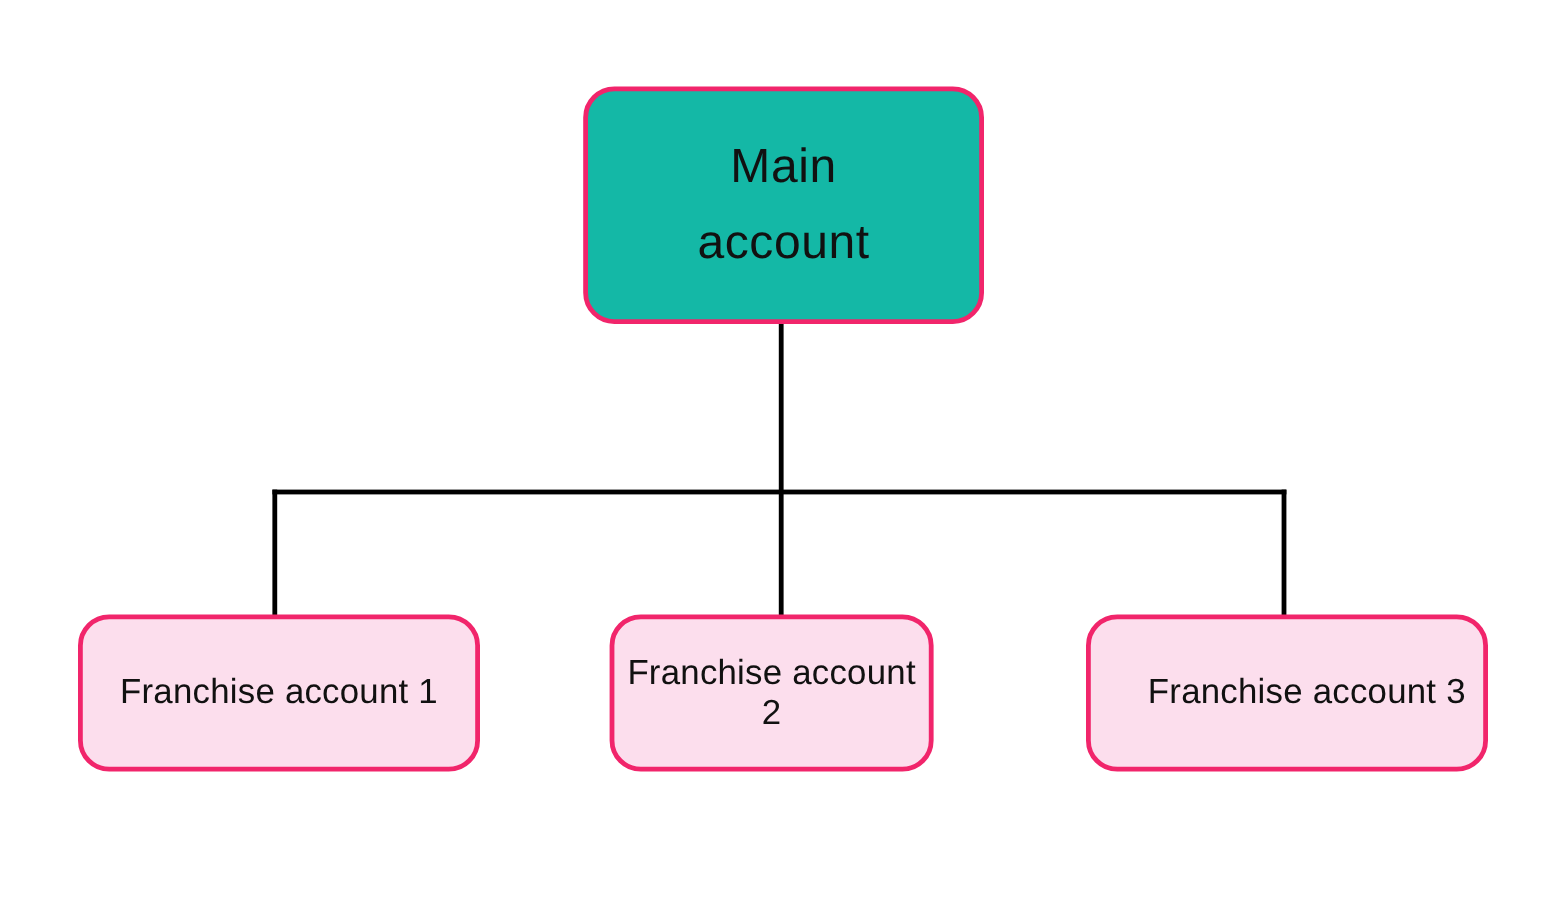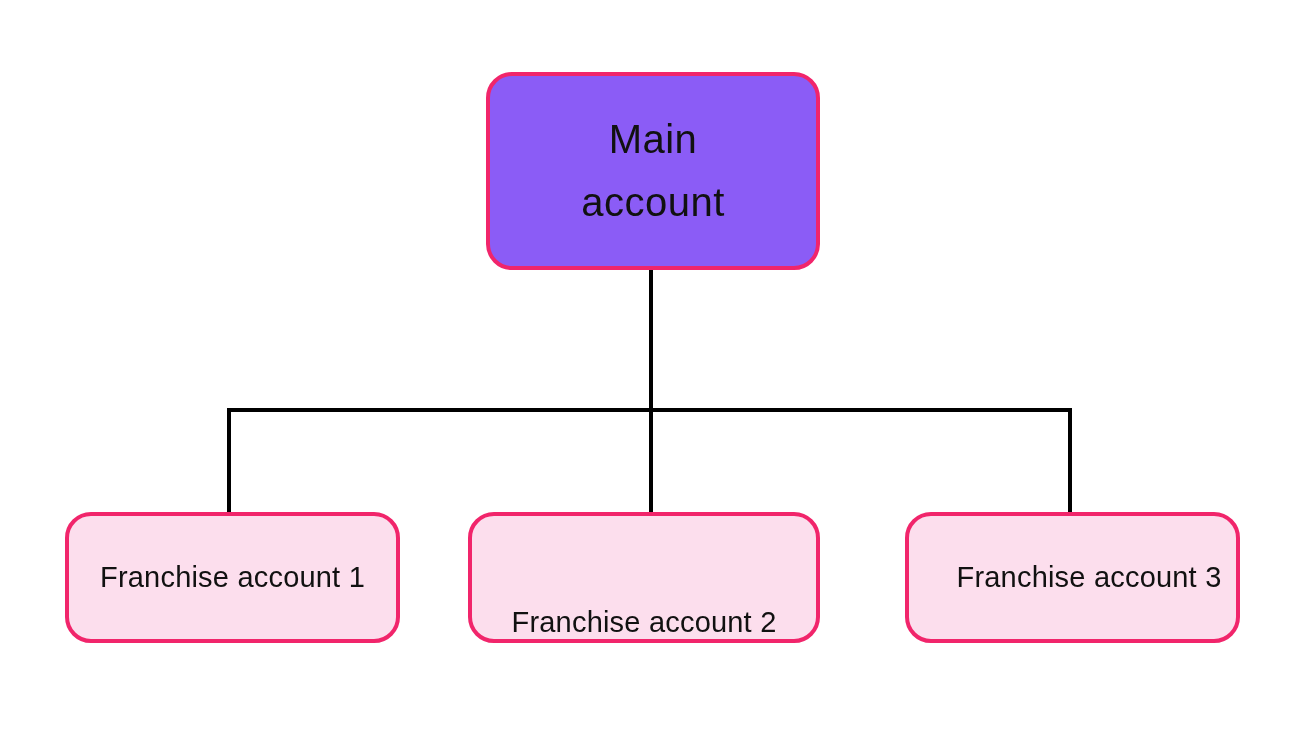--- a/index.html
+++ b/index.html
@@ -26,38 +26,38 @@
     align-items: center;
     justify-content: center;
     text-align: center;
     color: #111111;
   }
   .node-main {
     left: 486px;
     top: 72px;
     width: 334px;
     height: 198px;
-    background: #8b5cf6;
+    background: #14b8a6;
     font-size: 40px;
     font-weight: 500;
     line-height: 1.58;
     white-space: pre-line;
     letter-spacing: 0.5px;
   }
   .node-child {
     top: 512px;
     width: 335px;
     height: 131px;
     background: #fcdeed;
     font-size: 29px;
     font-weight: 500;
     letter-spacing: 0.2px;
   }
   .node-child.f1 { left: 65px;  }
-  .node-child.f2 { left: 468px; width: 352px; align-items: flex-end; }
+  .node-child.f2 { left: 508px; width: 270px; }
   .node-child.f3 { left: 905px; padding-left: 33px; }
   .connector {
     position: absolute;
     background: #000000;
   }
   .conn-main-drop   { left: 649px;  top: 268px; width: 4px;   height: 246px; }
   .conn-rail        { left: 227px;  top: 408px; width: 845px; height: 4px;   }
   .conn-left-drop   { left: 227px;  top: 408px; width: 4px;   height: 106px; }
   .conn-right-drop  { left: 1068px; top: 408px; width: 4px;   height: 106px; }
 </style>

